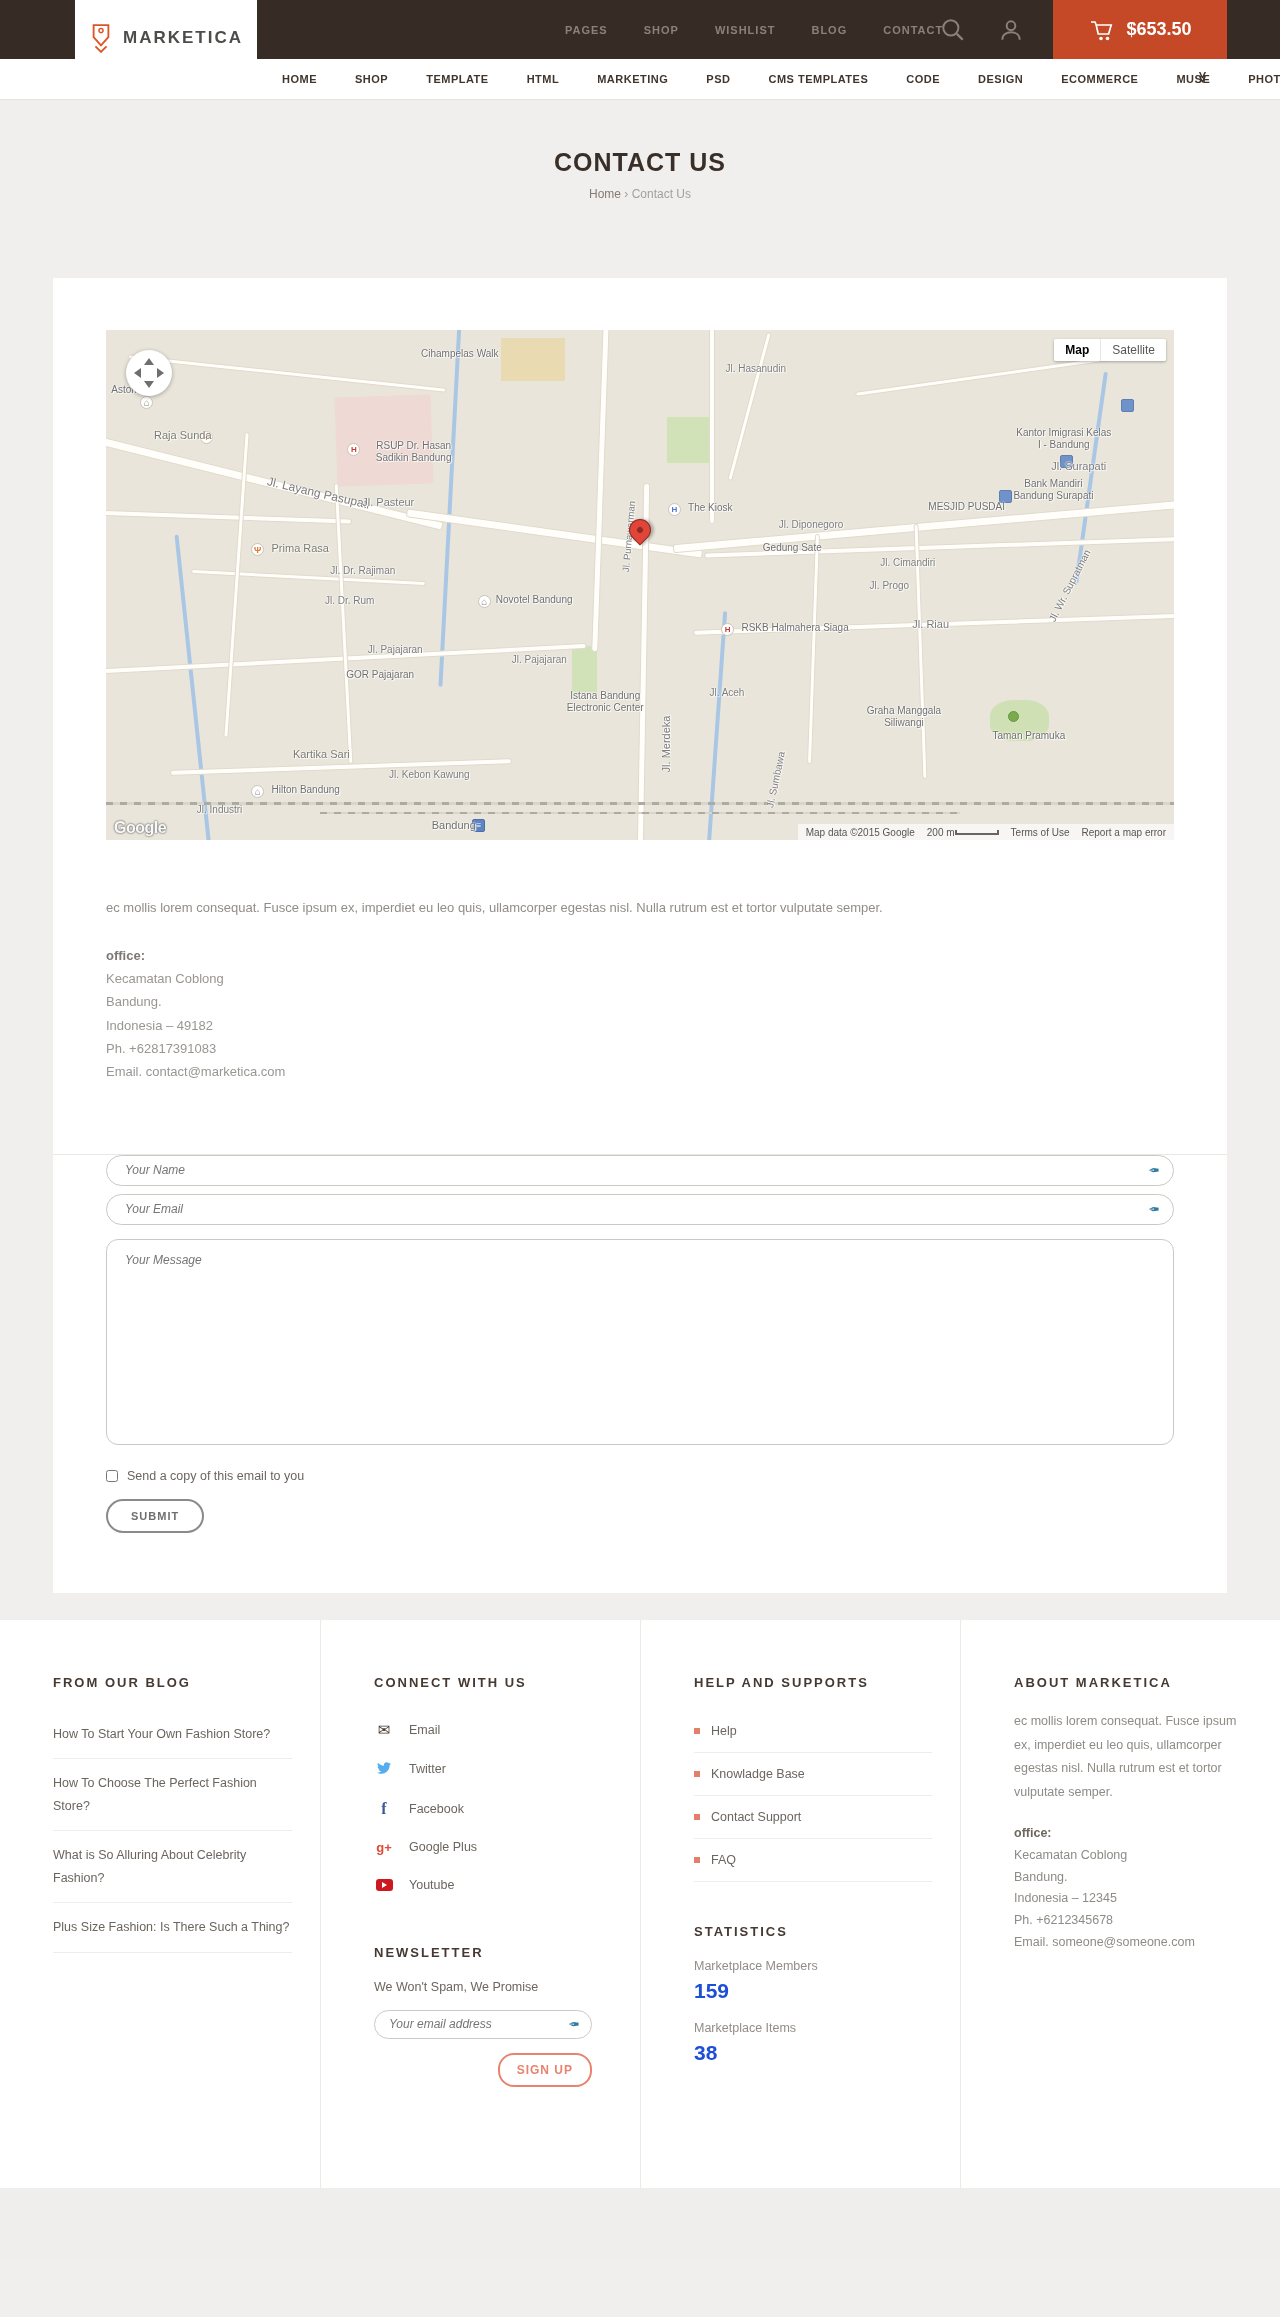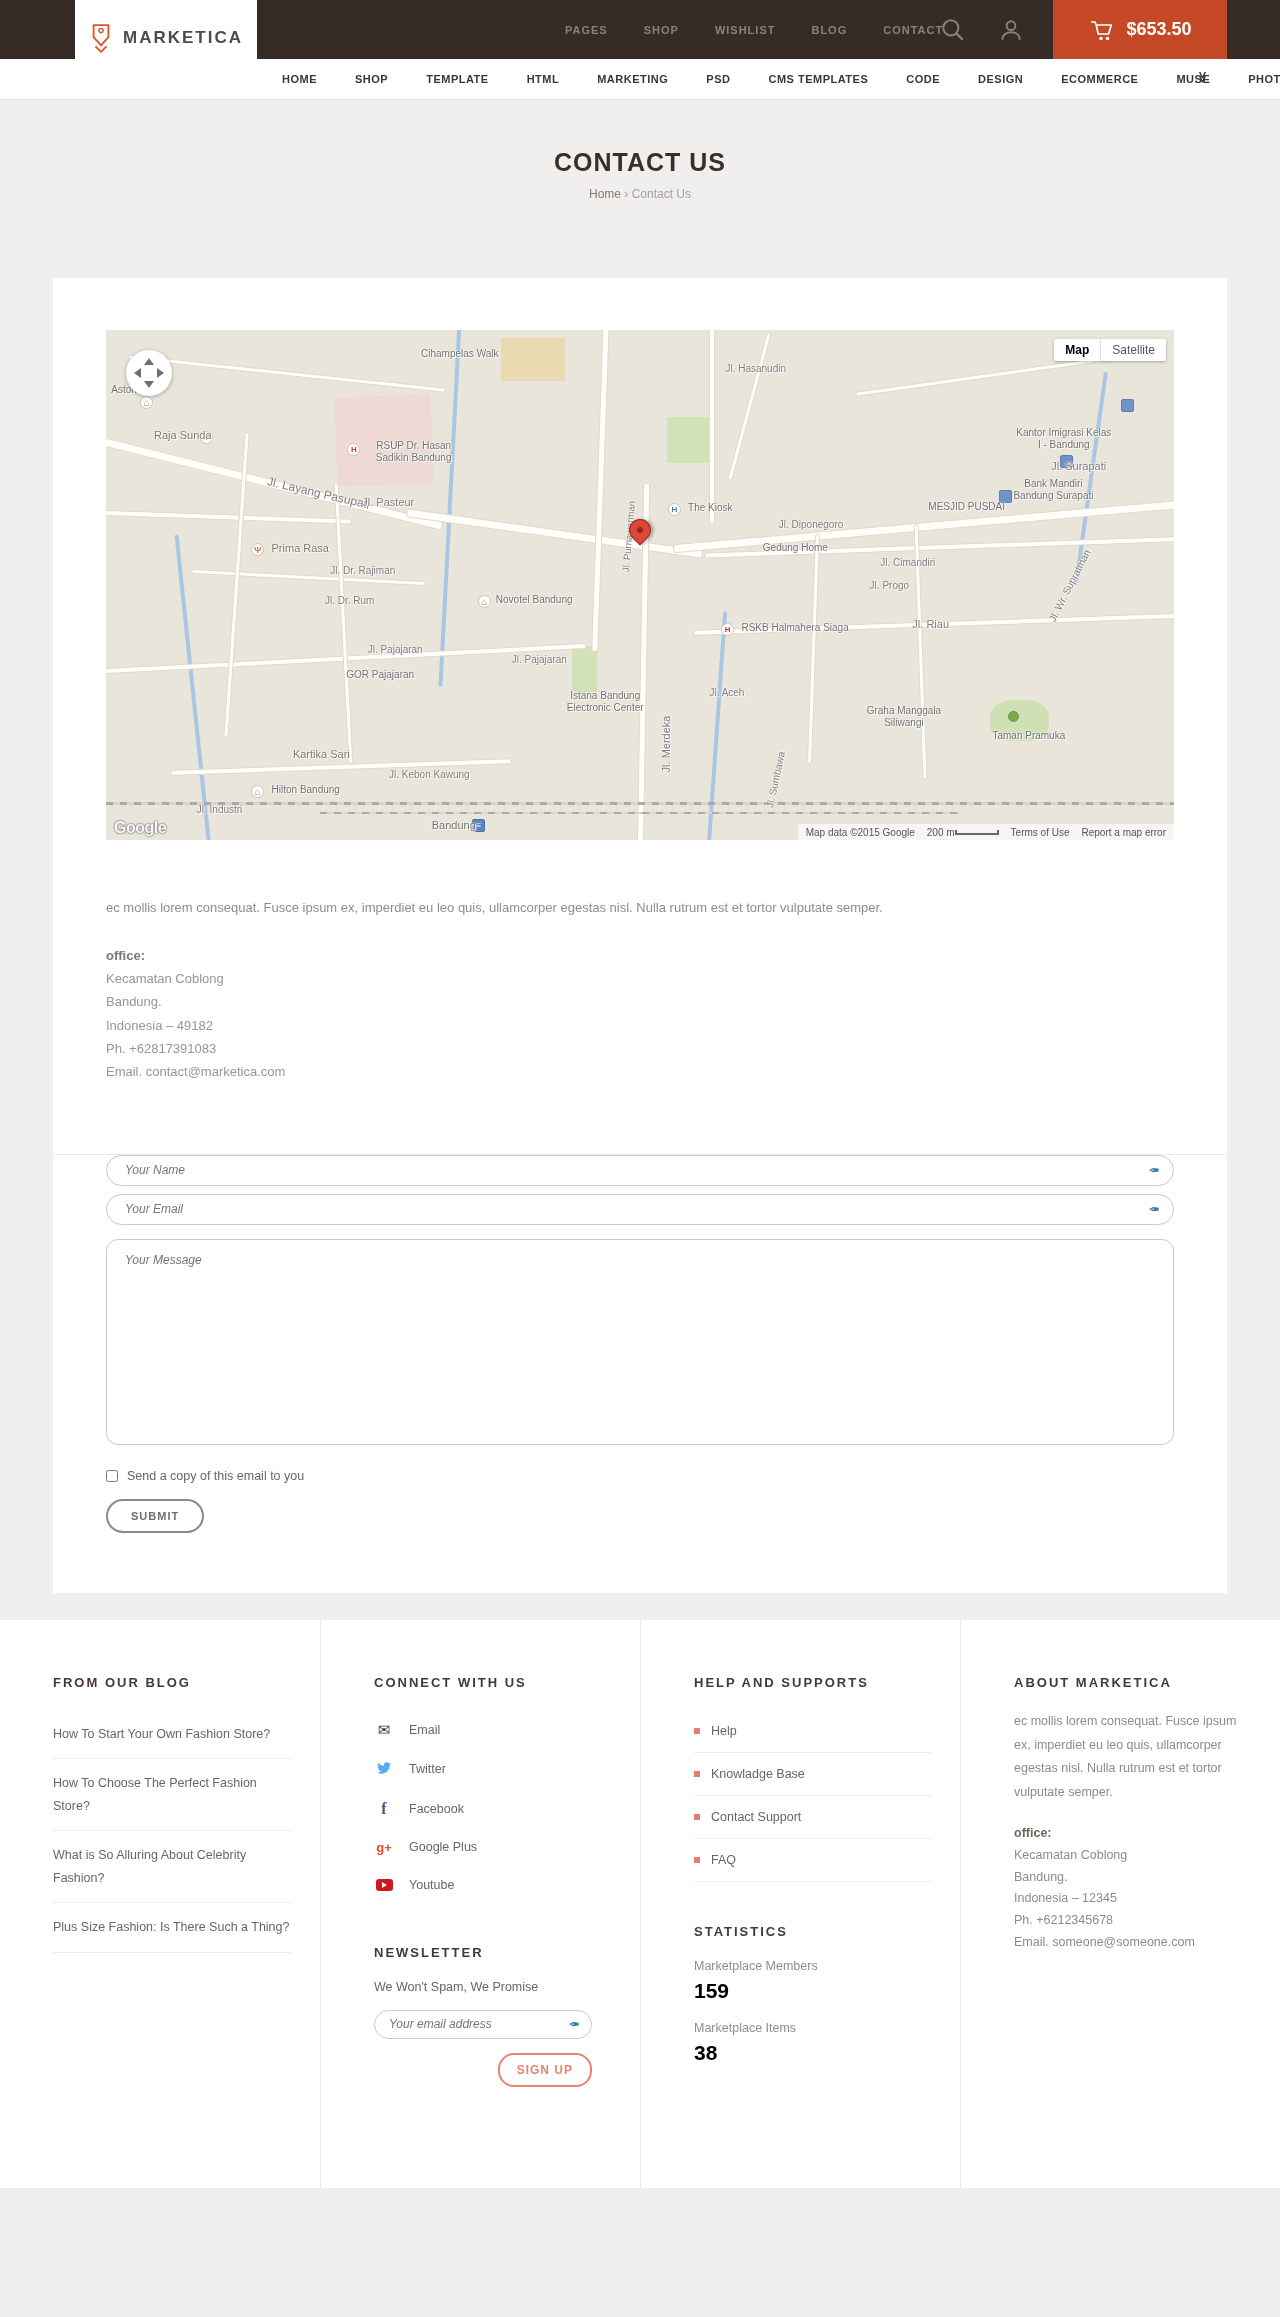--- a/index.html
+++ b/index.html
@@ -129,21 +129,21 @@
                    font-style:italic; font-size:12px; color:#8e8a85; outline:none; font-family:"Liberation Sans",sans-serif; }
   .nl-wrap .pen { top:6px; right:12px; }
   .signup-btn { display:block; margin:14px 0 0 auto; background:#fff; border:2px solid #e8836f; border-radius:16px;
                 color:#e8836f; font-size:12px; font-weight:bold; letter-spacing:1px; padding:8px 17px; cursor:pointer;
                 font-family:"Liberation Sans",sans-serif; }
   .help-row { display:flex; align-items:center; gap:11px; padding:14px 0; border-bottom:1px solid #eeedeb;
               font-size:12.5px; color:#6b655e; cursor:pointer; }
   .bullet { width:6px; height:6px; background:#e2806b; flex:0 0 6px; }
   .stats-head { margin-top:42px; }
   .stat-label { font-size:12.5px; color:#928d87; margin-top:18px; }
-  .stat-value { font-size:21px; font-weight:bold; color:#000000; margin-top:6px; }
+  .stat-value { font-size:21px; font-weight:bold; color:#1d4ed8; margin-top:6px; }
   .about-txt { font-size:12.5px; line-height:1.9; color:#8f8b86; margin:0 0 18px 0; }
   .about-office { font-size:12.5px; line-height:1.75; color:#8f8b86; }
   .about-office .office-label { color:#6d675f; }
 
   
   .copybar { height:71px; background:#efeeec; display:flex; align-items:center; justify-content:center; gap:14px;
              font-size:10px; font-weight:bold; letter-spacing:1px; color:#4a3f36; }
 </style>
 </head>
 <body>
@@ -284,21 +284,21 @@
       <span class="map-label wrap" style="left:24.5%;top:21.5%;width:92px;">RSUP Dr. Hasan Sadikin Bandung</span>
       <span class="map-label wrap" style="left:85%;top:19%;width:100px;">Kantor Imigrasi Kelas I - Bandung</span>
       <span class="map-label road big" style="left:15%;top:30.5%;transform:rotate(13deg);">Jl. Layang Pasupati</span>
       <span class="map-label road med" style="left:24%;top:32.5%;">Jl. Pasteur</span>
       <span class="map-label road med" style="left:88.5%;top:25.5%;">Jl. Surapati</span>
       <span class="map-label wrap" style="left:84.5%;top:29%;width:90px;">Bank Mandiri Bandung Surapati</span>
       <span class="map-label" style="left:77%;top:33.5%;">MESJID PUSDAI</span>
       <span class="map-label" style="left:54.5%;top:33.8%;">The Kiosk</span>
       <span class="map-label road" style="left:63%;top:37%;">Jl. Diponegoro</span>
       <span class="map-label med area" style="left:15.5%;top:41.5%;">Prima Rasa</span>
-      <span class="map-label" style="left:61.5%;top:41.5%;">Gedung Home</span>
+      <span class="map-label" style="left:61.5%;top:41.5%;">Gedung Sate</span>
       <span class="map-label road" style="left:72.5%;top:44.5%;">Jl. Cimandiri</span>
       <span class="map-label road" style="left:21%;top:46%;">Jl. Dr. Rajiman</span>
       <span class="map-label road" style="left:71.5%;top:49%;">Jl. Progo</span>
       <span class="map-label road" style="left:20.5%;top:52%;">Jl. Dr. Rum</span>
       <span class="map-label" style="left:36.5%;top:51.8%;">Novotel Bandung</span>
       <span class="map-label" style="left:59.5%;top:57.2%;">RSKB Halmahera Siaga</span>
       <span class="map-label road med" style="left:75.5%;top:56.5%;">Jl. Riau</span>
       <span class="map-label road" style="left:24.5%;top:61.5%;">Jl. Pajajaran</span>
       <span class="map-label road" style="left:38%;top:63.5%;">Jl. Pajajaran</span>
       <span class="map-label" style="left:22.5%;top:66.5%;">GOR Pajajaran</span>

